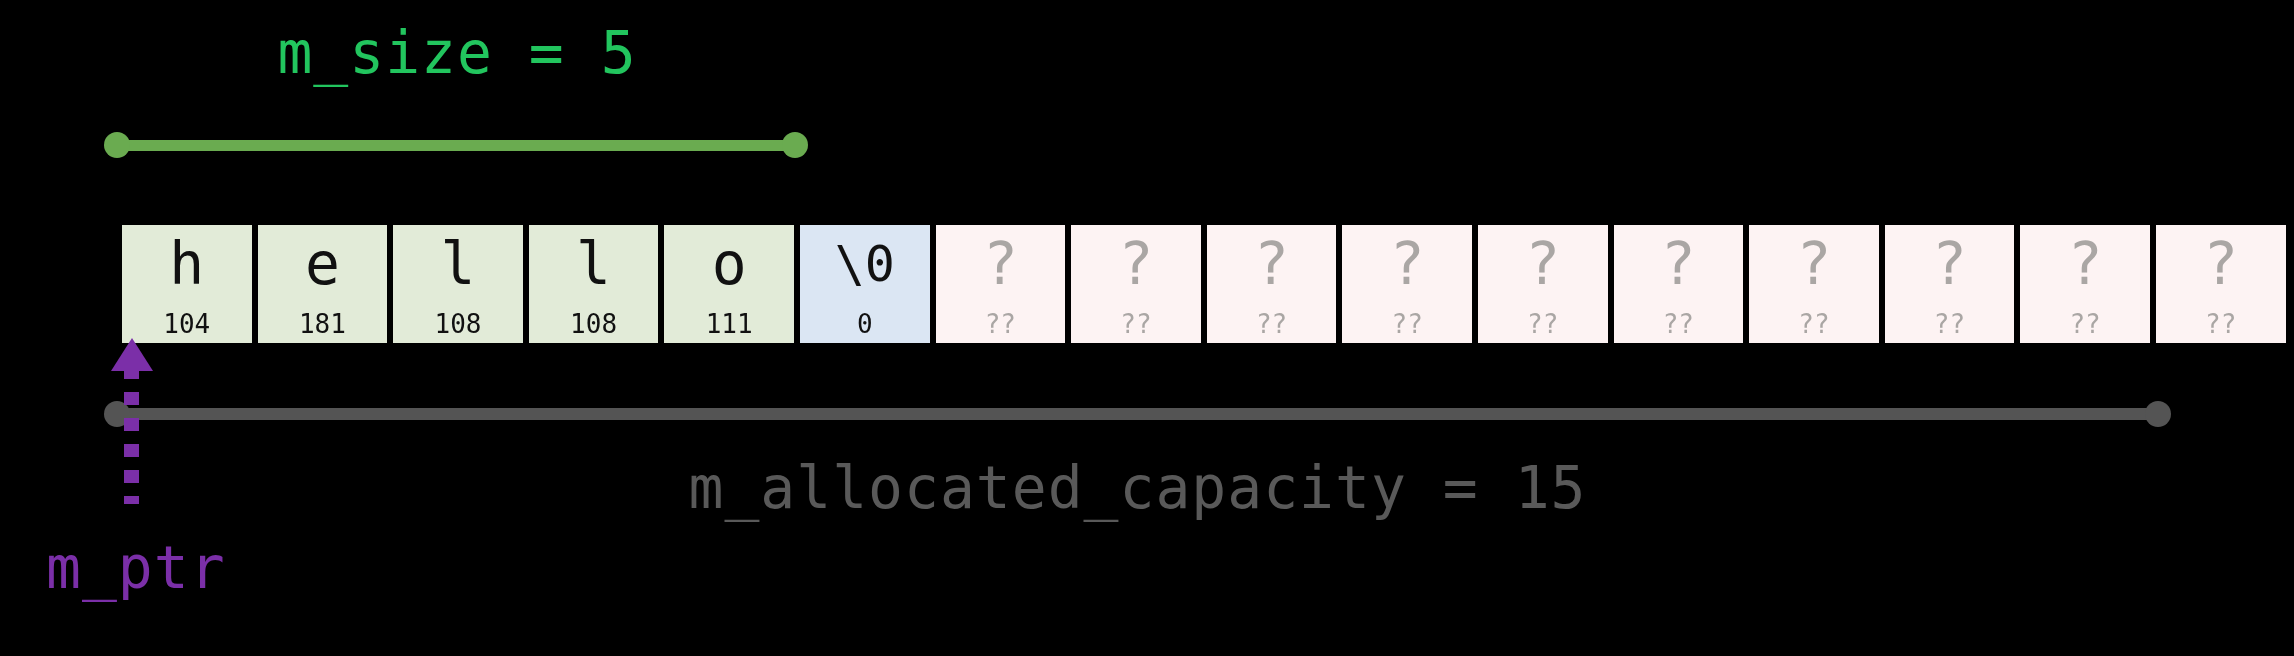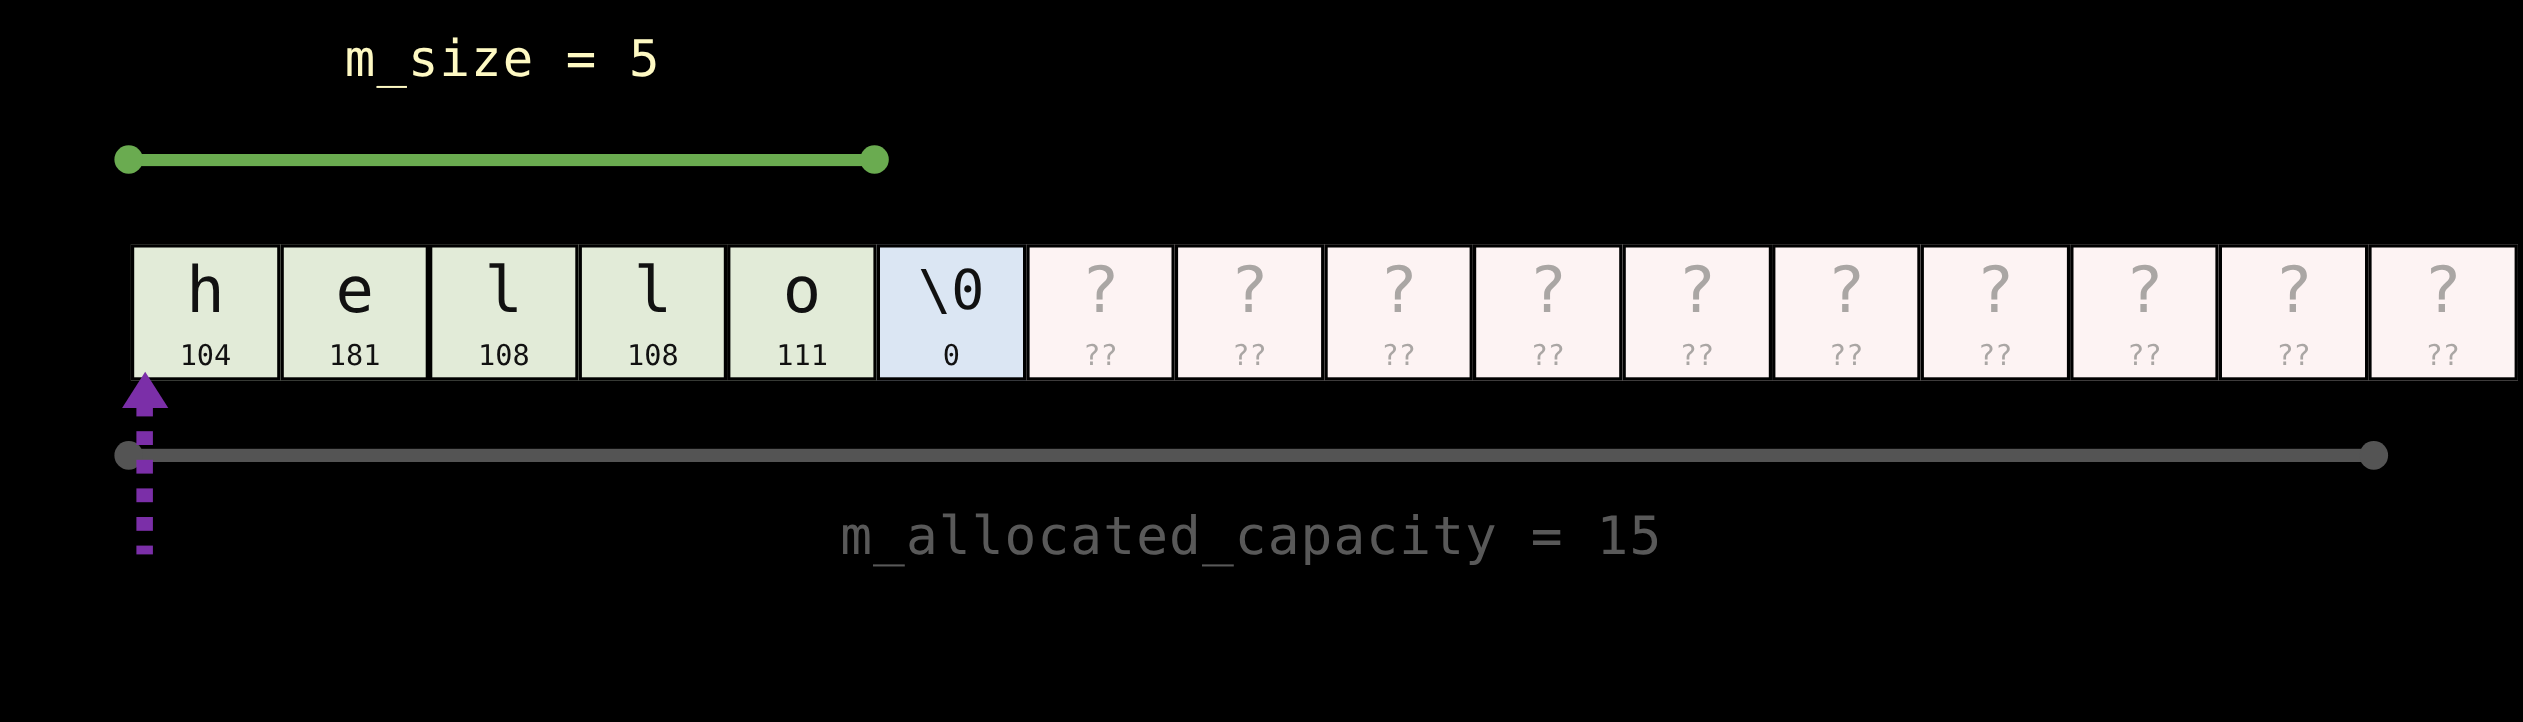--- a/index.html
+++ b/index.html
@@ -19,25 +19,25 @@
     overflow: hidden;
   }
 
   
   #size-label {
     position: absolute;
     left: 119px;
     top: 18px;
     width: 676px;
     text-align: center;
-    font-size: 46px;
+    font-size: 58px;
     line-height: 70px;
     letter-spacing: 1px;
     white-space: pre;
-    color: #fef9c3;
+    color: #22c55e;
   }
   #size-bar {
     position: absolute;
     left: 117px;
     top: 140px;
     width: 678px;
     height: 11px;
     background: #6aab50;
   }
   .cap {
@@ -108,21 +108,21 @@
     background: #545454;
   }
   #cap-cap-left  { left: 104px;  top: 401px; background: #545454; }
   #cap-cap-right { left: 2145px; top: 401px; background: #545454; }
   #cap-label {
     position: absolute;
     left: 117px;
     top: 452px;
     width: 2041px;
     text-align: center;
-    font-size: 48px;
+    font-size: 58px;
     line-height: 72px;
     letter-spacing: 1px;
     white-space: pre;
     color: #595959;
   }
 
   
   #ptr-stem {
     position: absolute;
     left: 124px;
@@ -231,14 +231,15 @@
       </div>
     </div>
 
   <div id="cap-bar"></div>
   <div class="cap" id="cap-cap-left"></div>
   <div class="cap" id="cap-cap-right"></div>
   <div id="cap-label">m_allocated_capacity = 15</div>
 
   <div id="ptr-head"></div>
   <div id="ptr-stem"></div>
+  <div id="ptr-label">m_ptr</div>
 
 </div>
 
 </body></html>

